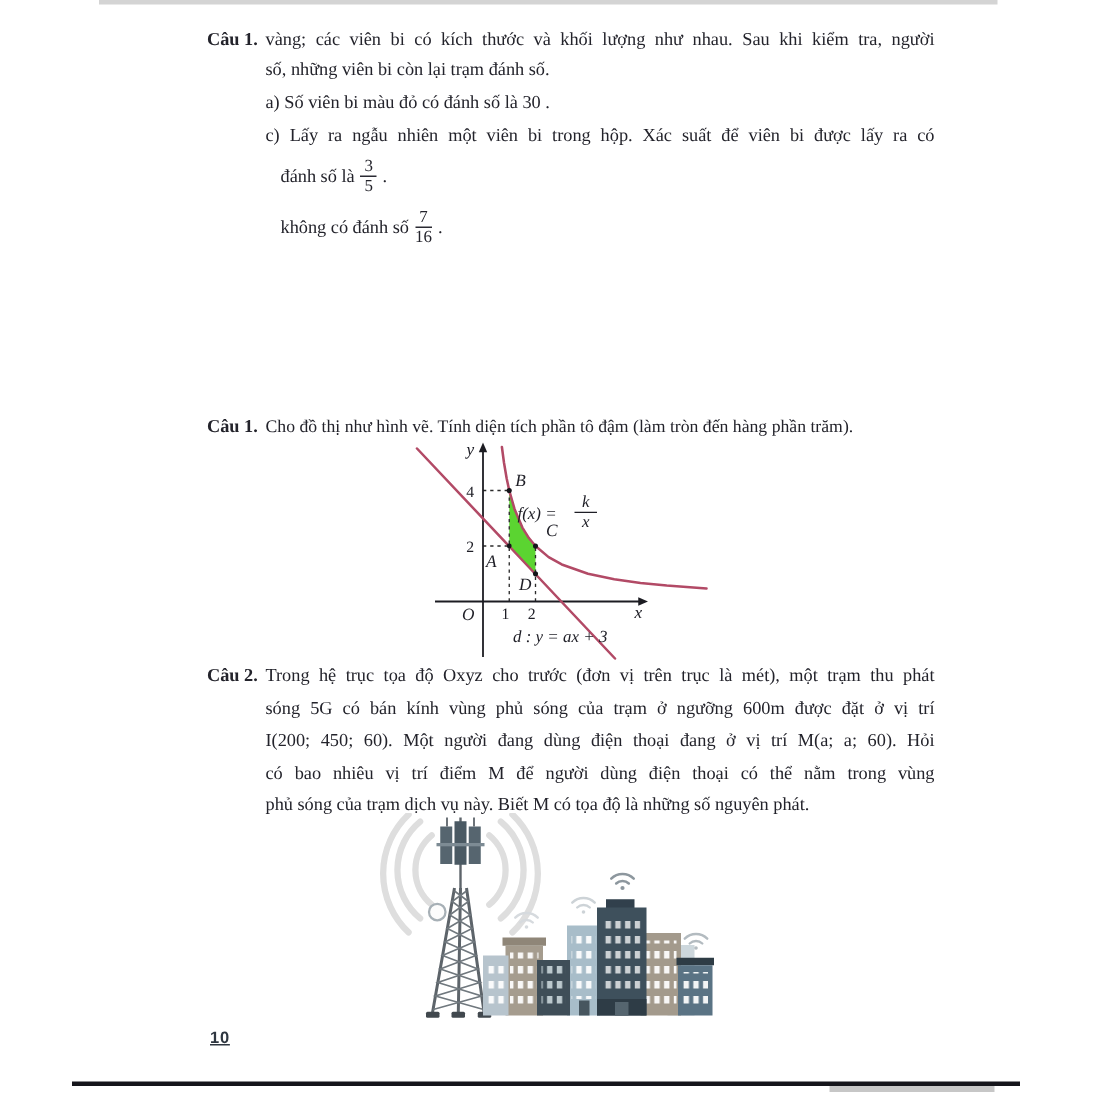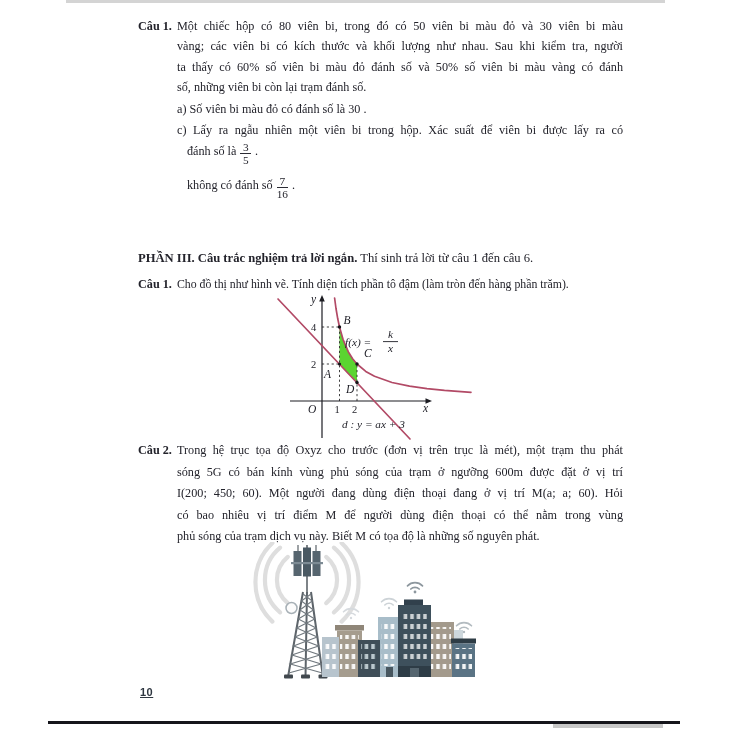--- a/index.html
+++ b/index.html
@@ -8,21 +8,21 @@
 
   .rule-top    { position:absolute; left:66px;  top:0;     width:599px; height:2.5px; background:#d4d4d4; }
   .rule-bottom { position:absolute; left:48px;  top:721px; width:632px; height:3px;   background:#15151b; }
   .rule-bottom-shadow { position:absolute; left:553px; top:724px; width:110px; height:4px; background:#8f8f8f; opacity:.5; }
 
   .q { position:absolute; left:138px; width:488px; font-size:12.2px; line-height:20.3px; }
   .qlabel { position:absolute; left:0; top:0; font-weight:bold; white-space:nowrap; }
   .qbody  { margin-left:39px; width:446px; }
   .jl { text-align:justify; text-align-last:justify; }
   .it { margin-top:1.5px; }
-  .fr { display:flex; align-items:flex-start; height:34px; padding-left:10px; gap:4px; }
+  .fr { display:flex; align-items:center; height:34px; padding-left:10px; gap:4px; }
   .frac { display:inline-flex; flex-direction:column; align-items:center; line-height:1.08; font-size:11.3px; }
   .frac .num { border-bottom:1px solid #2a2a33; padding:0 2.5px; }
 
   .heading { position:absolute; left:138px; top:249px; width:545px; font-size:12.6px; line-height:18px; }
   .heading .hb { font-weight:bold; }
 
   #q1 .qbody { font-size:11.8px; width:452px; }
   #q2 { top:440px; }
   #q2 .qbody div { line-height:21.5px; }
 
@@ -39,23 +39,21 @@
 </head>
 <body>
 
 <div class="page">
 
   <div class="rule-top"></div>
 
   <section class="q" style="top:16px">
     <span class="qlabel">Câu 1.</span>
     <div class="qbody">
-      <div class="jl">Một chiếc hộp có 80 viên bi, trong đó có 50 viên bi màu đỏ và 30 viên bi màu</div>
       <div class="jl">vàng; các viên bi có kích thước và khối lượng như nhau. Sau khi kiểm tra, người</div>
-      <div class="jl">ta thấy có 60% số viên bi màu đỏ đánh số và 50% số viên bi màu vàng có đánh</div>
       <div>số, những viên bi còn lại trạm đánh số.</div>
       <div class="it">a) Số viên bi màu đỏ có đánh số là 30 .</div>
       <div class="it jl">c) Lấy ra ngẫu nhiên một viên bi trong hộp. Xác suất để viên bi được lấy ra có</div>
       <div class="fr">
         <span>đánh số là</span>
         <span class="frac">
             <span class="num">3</span>
             <span class="den">5</span>
           </span>
         <span>.</span>
@@ -64,23 +62,20 @@
         <span>không có đánh số</span>
         <span class="frac">
             <span class="num">7</span>
             <span class="den">16</span>
           </span>
         <span>.</span>
       </div>
     </div>
   </section>
 
-  <div class="heading">
-    <span class="hb">PHẦN III. Câu trắc nghiệm trả lời ngắn.</span><span> Thí sinh trả lời từ câu 1 đến câu 6.</span>
-  </div>
 
   <section class="q" id="q1" style="top:274px">
     <span class="qlabel">Câu 1.</span>
     <div class="qbody">Cho đồ thị như hình vẽ. Tính diện tích phần tô đậm (làm tròn đến hàng phần trăm).</div>
   </section>
 
   <div class="figure">
     <svg width="215" height="152" viewBox="0 0 215 152">
 
       <polygon points="74.5,36 78,48.3 83.25,60.7 87.6,67.7 92,73 92,91.5 74.5,73" fill="#5bd431"></polygon>

